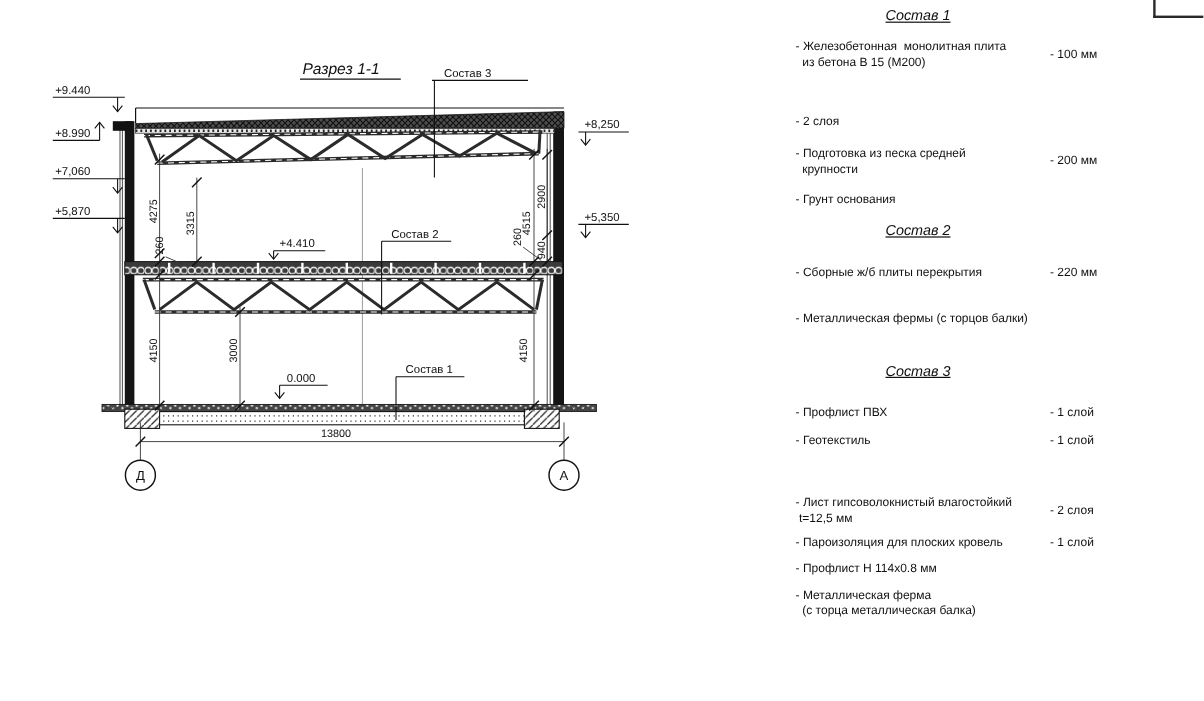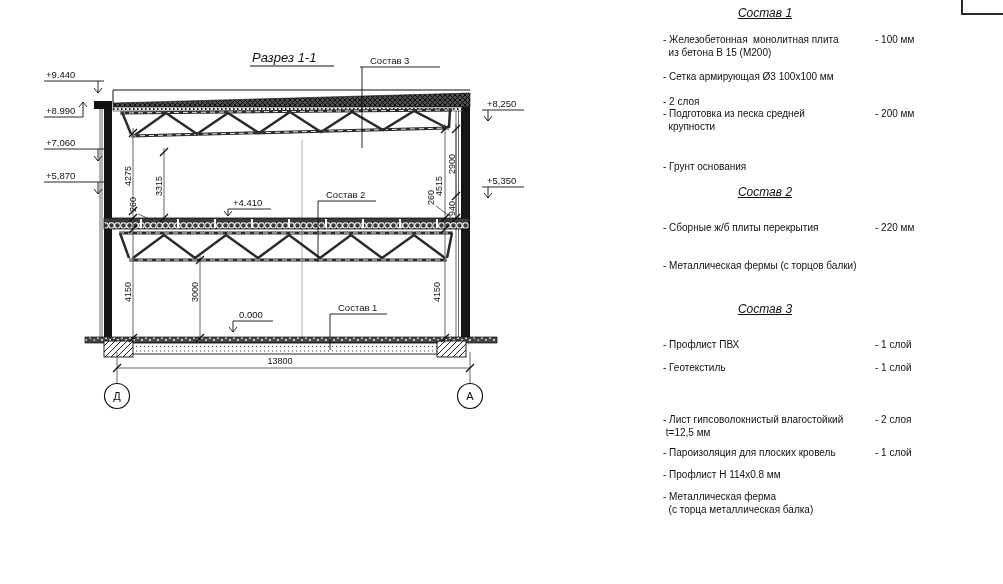--- a/index.html
+++ b/index.html
@@ -11,21 +11,21 @@
   .marktxt{font-size:9.5px;}
   .callout{font-size:9.5px;}
   .titletxt{font-size:13px;font-style:italic;}
   .axistxt{font-size:11px;}
 
   
   #panel{position:absolute;left:650px;top:0;width:320px;height:584px;font-size:10px;line-height:1.25;}
   .sec-head{position:absolute;left:0;width:230px;text-align:center;font-size:12px;
             font-style:italic;}
   .sec-head span{text-decoration:underline;}
-  .item{position:absolute;left:13px;width:300px;display:flex;align-items:flex-start;}
+  .item{position:absolute;left:13px;width:300px;display:flex;align-items:center;}
   .nm{width:212px;white-space:pre-wrap;}
   .val{white-space:nowrap;}
 
   
   #frame-corner{position:absolute;left:961px;top:0;width:41px;height:13px;
                 border-left:2px solid #2a2a2a;border-bottom:2px solid #2a2a2a;}
 </style>
 </head>
 <body>
 
@@ -245,28 +245,24 @@
   </svg>
 
   <div id="panel">
 
     <div class="sec-head" style="top:6px"><span>Состав 1</span></div>
     <div class="item" style="top:34px">
       <span class="nm">- Железобетонная  монолитная плита
   из бетона В 15 (М200)</span>
       <span class="val">- 100 мм</span>
     </div>
-    <div class="item" style="top:71px">
-      <span class="nm">- Сетка армирующая Ø3 100х100 мм</span>
-      <span class="val"></span>
-    </div>
     <div class="item" style="top:96px">
       <span class="val">-  2 слоя</span>
     </div>
-    <div class="item" style="top:108px">
+    <div class="item" style="top:123px">
       <span class="nm">- Подготовка из песка средней
   крупности</span>
       <span class="val">- 200 мм</span>
     </div>
     <div class="item" style="top:161px">
       <span class="nm">- Грунт основания</span>
       <span class="val"></span>
     </div>
 
     <div class="sec-head" style="top:185px"><span>Состав 2</span></div>

